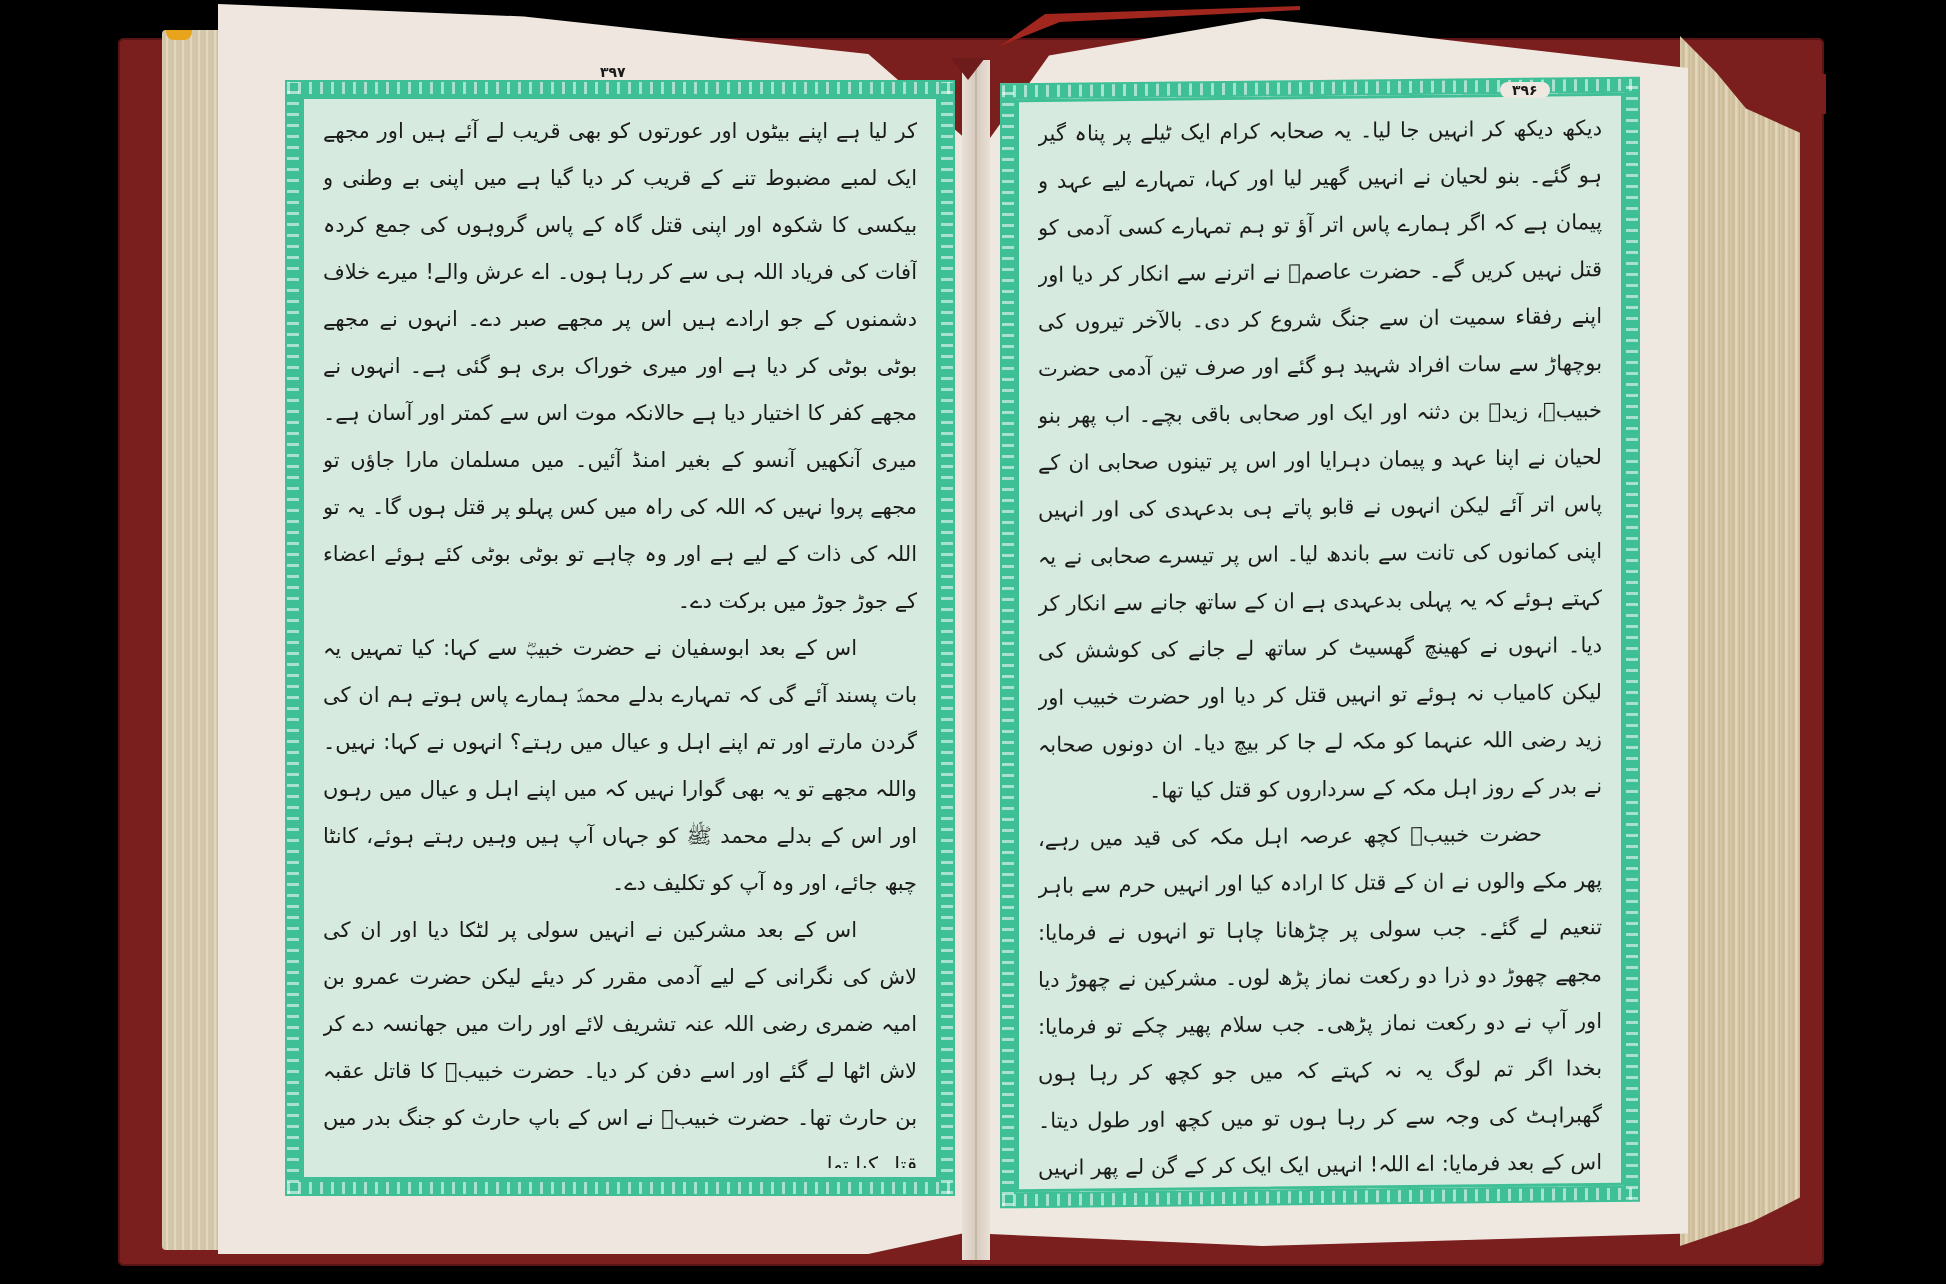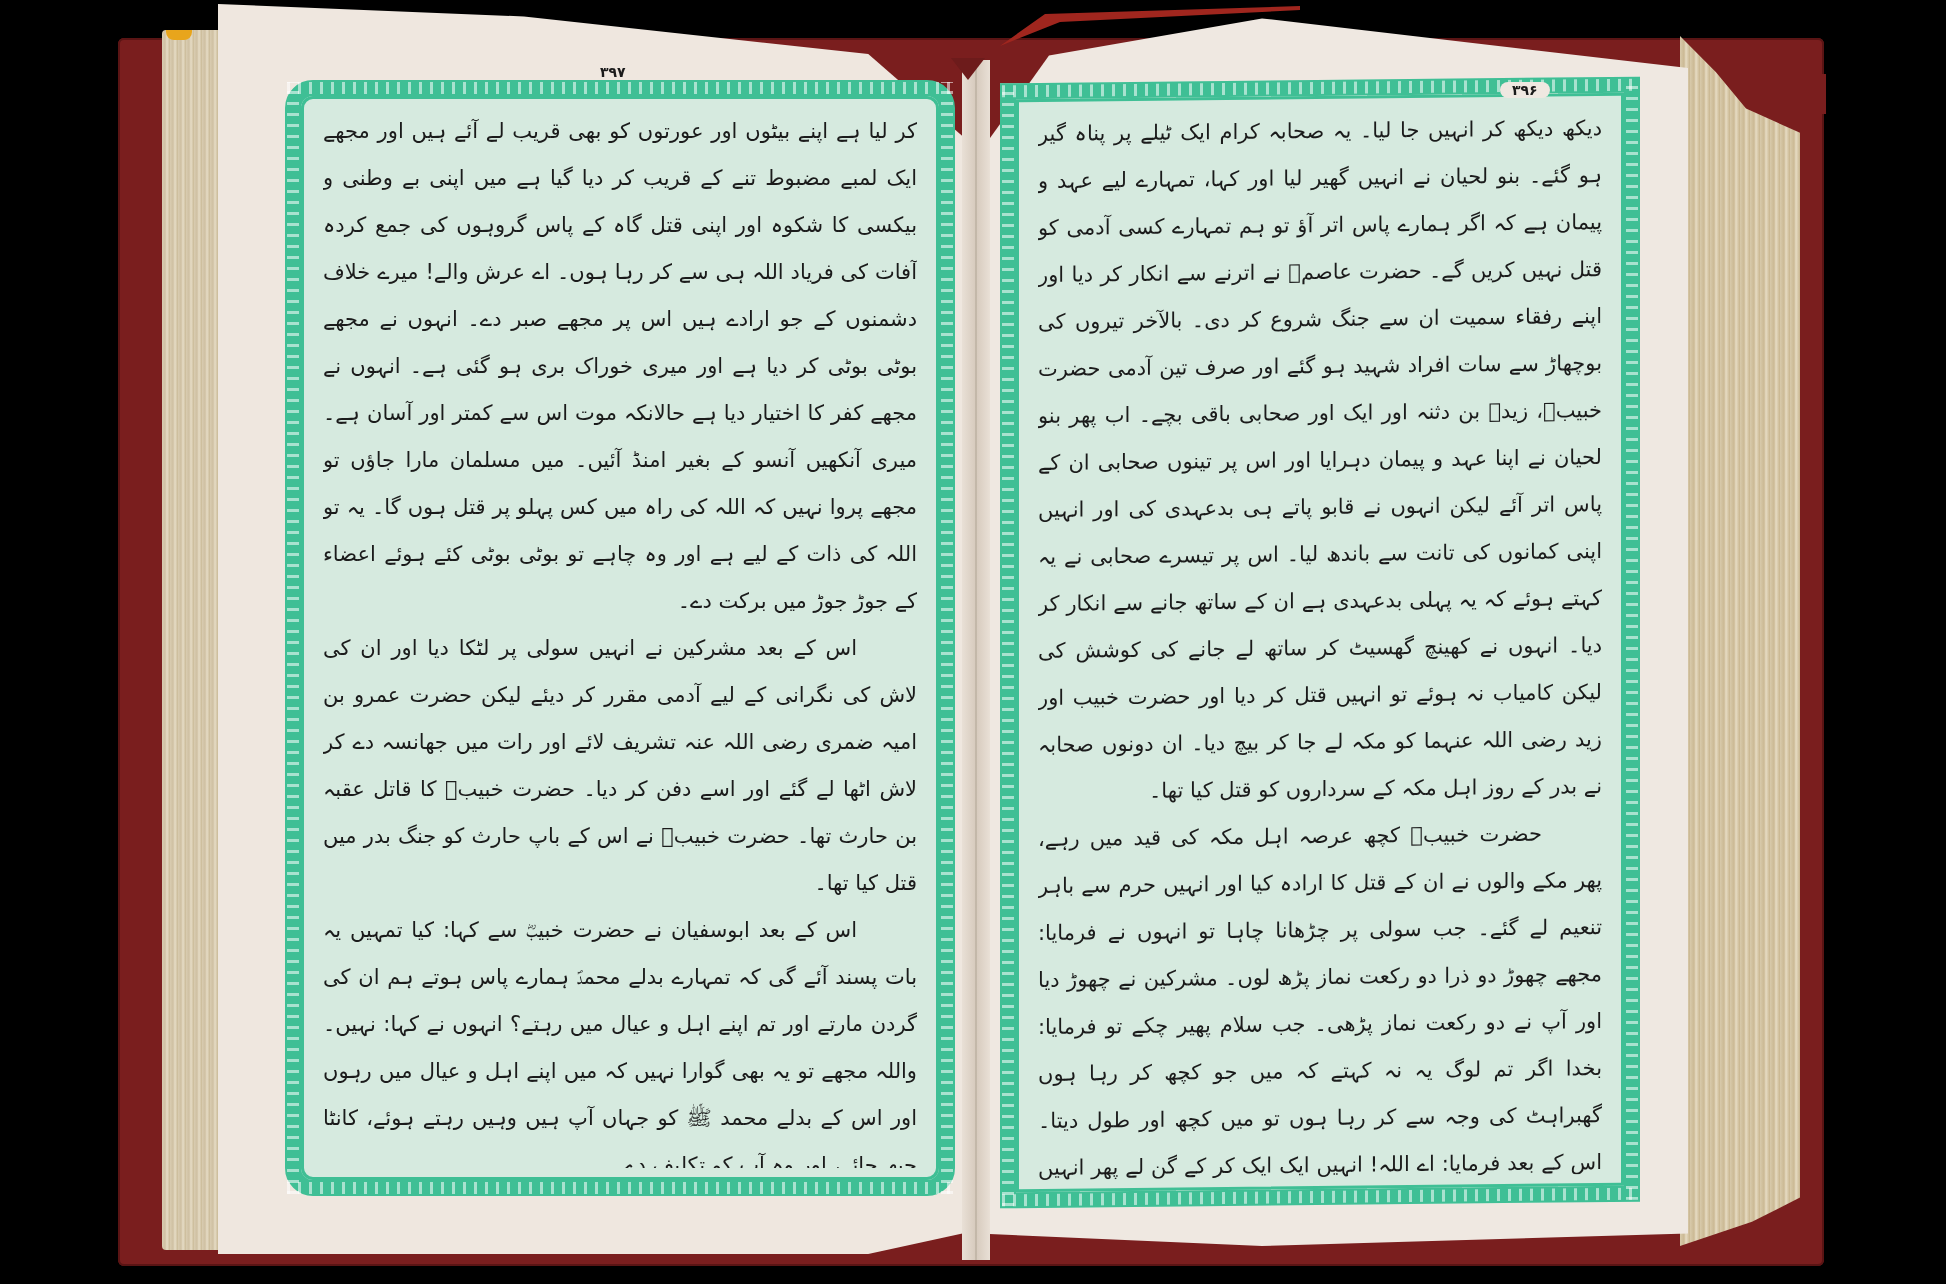--- a/index.html
+++ b/index.html
@@ -129,21 +129,20 @@
         repeating-linear-gradient(90deg, rgba(255,255,255,0.55) 0 3px, transparent 3px 11px) top / 100% 12px no-repeat,
         repeating-linear-gradient(90deg, rgba(255,255,255,0.55) 0 3px, transparent 3px 11px) bottom / 100% 12px no-repeat,
         repeating-linear-gradient(0deg, rgba(255,255,255,0.55) 0 3px, transparent 3px 11px) left / 12px 100% no-repeat,
         repeating-linear-gradient(0deg, rgba(255,255,255,0.55) 0 3px, transparent 3px 11px) right / 12px 100% no-repeat;
     }
     .panel-left {
       left: 285px;
       top: 80px;
       width: 670px;
       height: 1116px;
-      border-radius: 28px;
     }
     .panel-right {
       left: 1000px;
       top: 80px;
       width: 640px;
       height: 1125px;
       transform: skewY(-0.6deg);
     }
     .page-number {
       position: absolute;
@@ -189,22 +188,22 @@
   <div class="page page-left"></div>
   <div class="page page-right"></div>
   <div class="spine-top-right"></div>
   <div class="gutter"></div>
   <div class="spine-top"></div>
 
   <div class="page-number page-number-left">۳۹۷</div>
   <div class="panel panel-left">
     <div class="text-body">
       <p>کر لیا ہے اپنے بیٹوں اور عورتوں کو بھی قریب لے آئے ہیں اور مجھے ایک لمبے مضبوط تنے کے قریب کر دیا گیا ہے میں اپنی بے وطنی و بیکسی کا شکوہ اور اپنی قتل گاہ کے پاس گروہوں کی جمع کردہ آفات کی فریاد اللہ ہی سے کر رہا ہوں۔ اے عرش والے! میرے خلاف دشمنوں کے جو ارادے ہیں اس پر مجھے صبر دے۔ انہوں نے مجھے بوٹی بوٹی کر دیا ہے اور میری خوراک بری ہو گئی ہے۔ انہوں نے مجھے کفر کا اختیار دیا ہے حالانکہ موت اس سے کمتر اور آسان ہے۔ میری آنکھیں آنسو کے بغیر امنڈ آئیں۔ میں مسلمان مارا جاؤں تو مجھے پروا نہیں کہ اللہ کی راہ میں کس پہلو پر قتل ہوں گا۔ یہ تو اللہ کی ذات کے لیے ہے اور وہ چاہے تو بوٹی بوٹی کئے ہوئے اعضاء کے جوڑ جوڑ میں برکت دے۔</p>
+      <p class="indent">اس کے بعد ابوسفیان نے حضرت خبیبؓ سے کہا: کیا تمہیں یہ بات پسند آئے گی کہ تمہارے بدلے محمدؐ ہمارے پاس ہوتے ہم ان کی گردن مارتے اور تم اپنے اہل و عیال میں رہتے؟ انہوں نے کہا: نہیں۔ واللہ مجھے تو یہ بھی گوارا نہیں کہ میں اپنے اہل و عیال میں رہوں اور اس کے بدلے محمد ﷺ کو جہاں آپ ہیں وہیں رہتے ہوئے، کانٹا چبھ جائے، اور وہ آپ کو تکلیف دے۔</p>
       <p class="indent hl-para">اس کے بعد مشرکین نے انہیں سولی پر لٹکا دیا اور ان کی لاش کی نگرانی کے لیے آدمی مقرر کر دیئے لیکن حضرت عمرو بن امیہ ضمری رضی اللہ عنہ تشریف لائے اور رات میں جھانسہ دے کر لاش اٹھا لے گئے اور اسے دفن کر دیا۔ حضرت خبیبؓ کا قاتل عقبہ بن حارث تھا۔ حضرت خبیبؓ نے اس کے باپ حارث کو جنگ بدر میں قتل کیا تھا۔</p>
-      <p class="indent">اس کے بعد ابوسفیان نے حضرت خبیبؓ سے کہا: کیا تمہیں یہ بات پسند آئے گی کہ تمہارے بدلے محمدؐ ہمارے پاس ہوتے ہم ان کی گردن مارتے اور تم اپنے اہل و عیال میں رہتے؟ انہوں نے کہا: نہیں۔ واللہ مجھے تو یہ بھی گوارا نہیں کہ میں اپنے اہل و عیال میں رہوں اور اس کے بدلے محمد ﷺ کو جہاں آپ ہیں وہیں رہتے ہوئے، کانٹا چبھ جائے، اور وہ آپ کو تکلیف دے۔</p>
 
     </div>
   </div>
 
   <div class="page-number page-number-right">۳۹۶</div>
   <div class="panel panel-right">
     <div class="text-body">
       <p>دیکھ دیکھ کر انہیں جا لیا۔ یہ صحابہ کرام ایک ٹیلے پر پناہ گیر ہو گئے۔ بنو لحیان نے انہیں گھیر لیا اور کہا، تمہارے لیے عہد و پیمان ہے کہ اگر ہمارے پاس اتر آؤ تو ہم تمہارے کسی آدمی کو قتل نہیں کریں گے۔ حضرت عاصمؓ نے اترنے سے انکار کر دیا اور اپنے رفقاء سمیت ان سے جنگ شروع کر دی۔ بالآخر تیروں کی بوچھاڑ سے سات افراد شہید ہو گئے اور صرف تین آدمی حضرت خبیبؓ، زیدؓ بن دثنہ اور ایک اور صحابی باقی بچے۔ اب پھر بنو لحیان نے اپنا عہد و پیمان دہرایا اور اس پر تینوں صحابی ان کے پاس اتر آئے لیکن انہوں نے قابو پاتے ہی بدعہدی کی اور انہیں اپنی کمانوں کی تانت سے باندھ لیا۔ اس پر تیسرے صحابی نے یہ کہتے ہوئے کہ یہ پہلی بدعہدی ہے ان کے ساتھ جانے سے انکار کر دیا۔ انہوں نے کھینچ گھسیٹ کر ساتھ لے جانے کی کوشش کی لیکن کامیاب نہ ہوئے تو انہیں قتل کر دیا اور حضرت خبیب اور زید رضی اللہ عنہما کو مکہ لے جا کر بیچ دیا۔ ان دونوں صحابہ نے بدر کے روز اہل مکہ کے سرداروں کو قتل کیا تھا۔</p>
       <p class="indent">حضرت خبیبؓ کچھ عرصہ اہل مکہ کی قید میں رہے، پھر مکے والوں نے ان کے قتل کا ارادہ کیا اور انہیں حرم سے باہر تنعیم لے گئے۔ جب سولی پر چڑھانا چاہا تو انہوں نے فرمایا: مجھے چھوڑ دو ذرا دو رکعت نماز پڑھ لوں۔ مشرکین نے چھوڑ دیا اور آپ نے دو رکعت نماز پڑھی۔ جب سلام پھیر چکے تو فرمایا: بخدا اگر تم لوگ یہ نہ کہتے کہ میں جو کچھ کر رہا ہوں گھبراہٹ کی وجہ سے کر رہا ہوں تو میں کچھ اور طول دیتا۔ اس کے بعد فرمایا: اے اللہ! انہیں ایک ایک کر کے گن لے پھر انہیں بکھیر کر مارنا اور ان میں سے کسی ایک کو باقی نہ چھوڑنا۔ پھر یہ اشعار کہے :</p>
 

